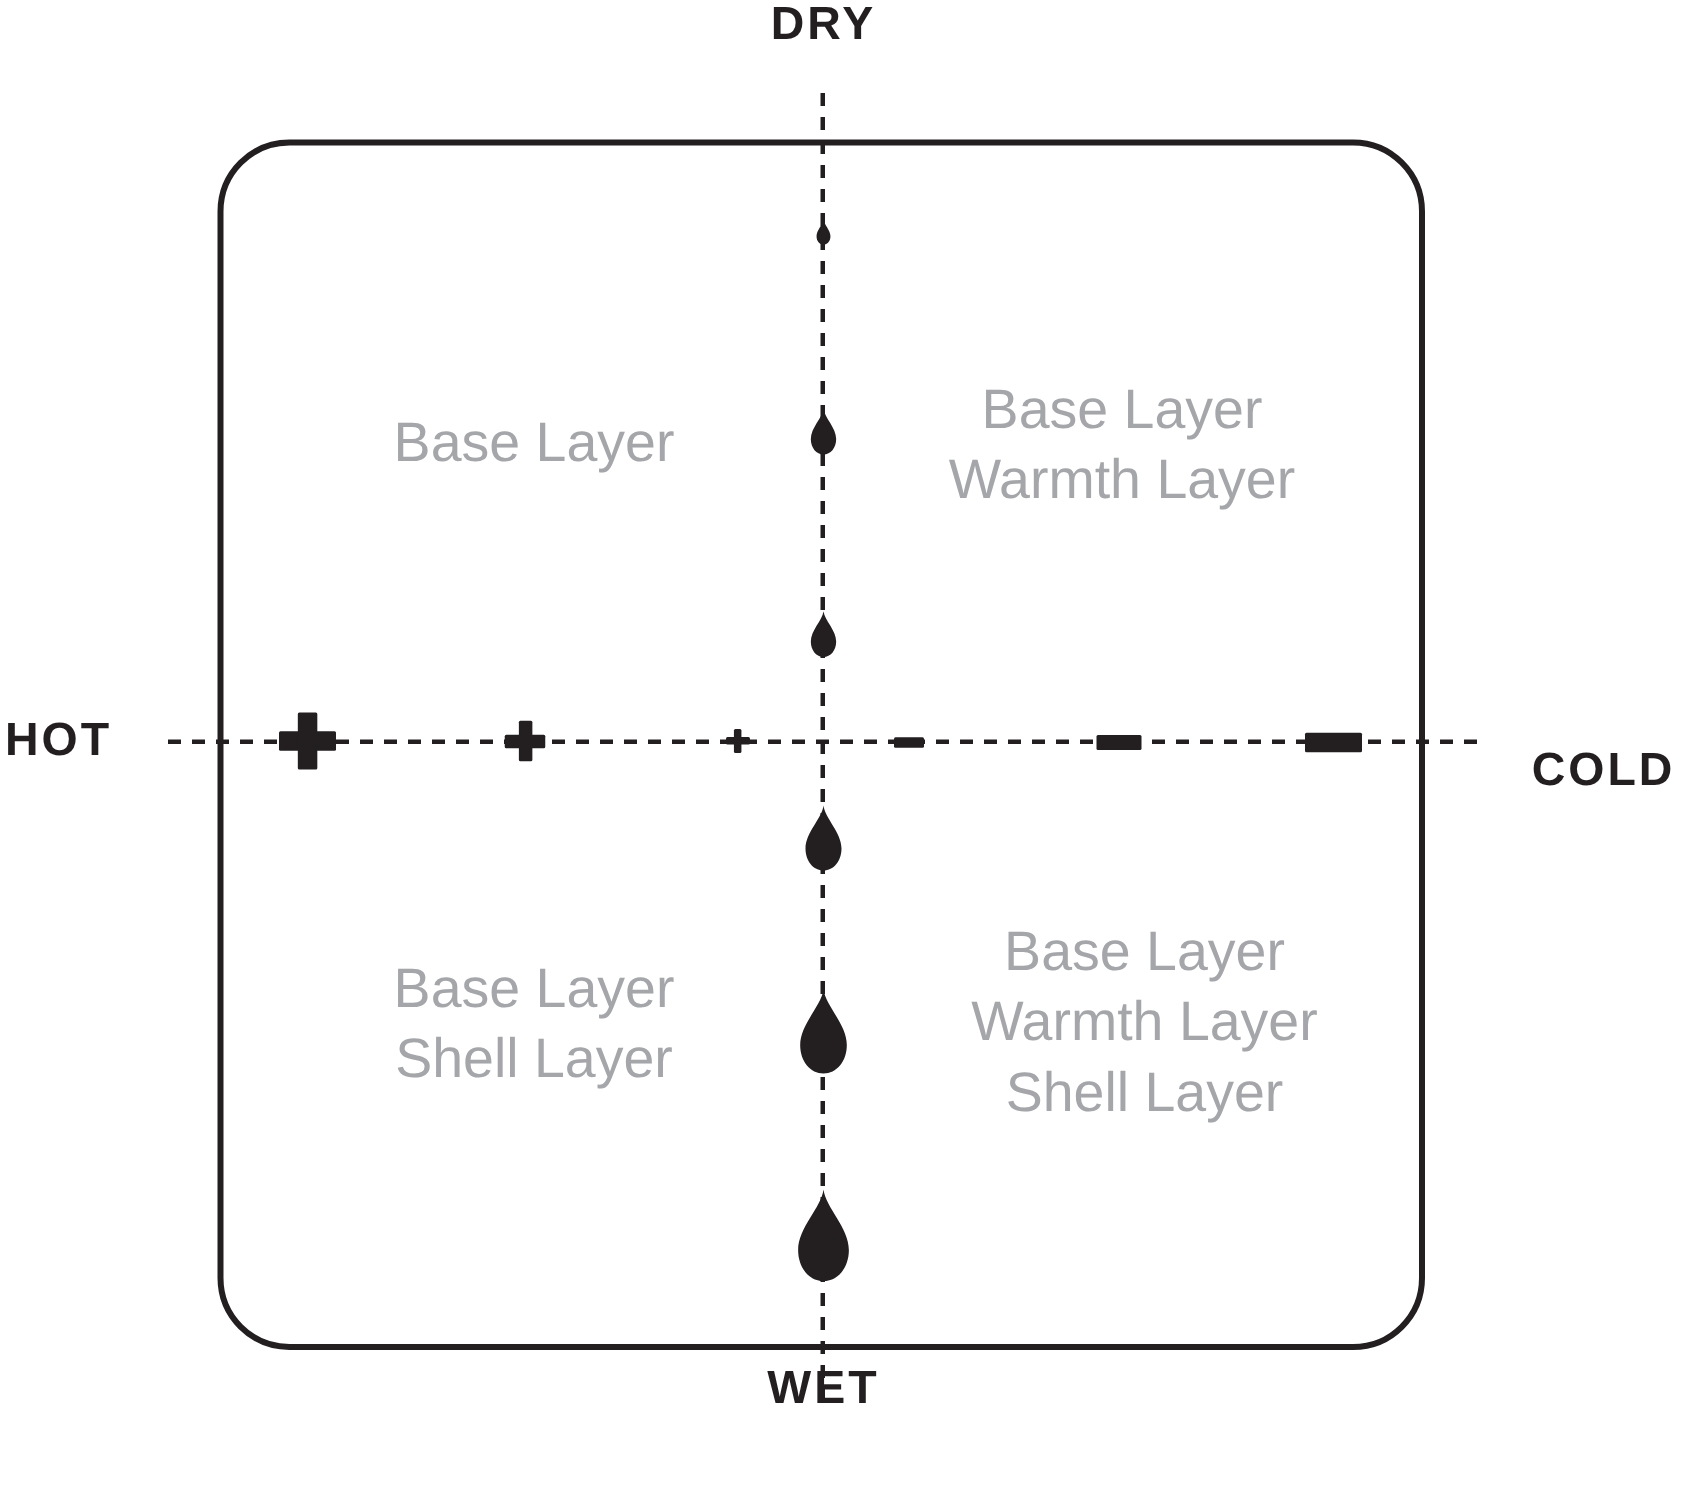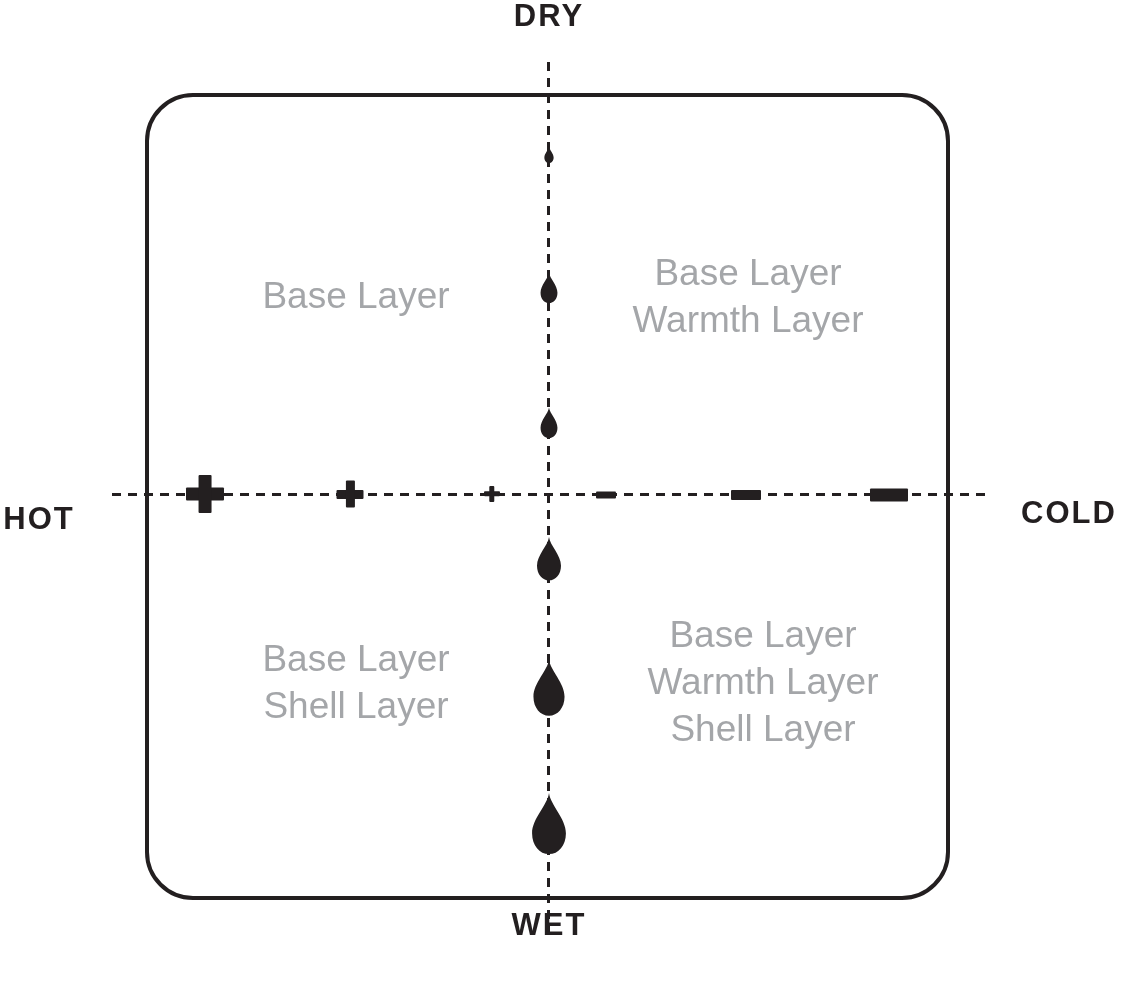--- a/index.html
+++ b/index.html
@@ -102,21 +102,21 @@
 <body>
 
 <div class="stage">
 
   <div class="frame"></div>
   <div class="vline"></div>
   <div class="hline"></div>
 
   <div class="axis-label" style="left:549px; top:16px;">DRY</div>
   <div class="axis-label" style="left:549px; top:925px;">WET</div>
-  <div class="axis-label" style="left:39px; top:519px;text-align:center;">HOT</div>
+  <div class="axis-label" style="left:39px; top:493px;text-align:center;">HOT</div>
   <div class="axis-label" style="left:1069px; top:513px;">COLD</div>
 
   <div class="quad" style="left:356px; top:295px;">
     <div>Base Layer</div>
   </div>
 
   <div class="quad" style="left:748px; top:296px;">
     <div>Base Layer</div>
     <div>Warmth Layer</div>
   </div>

